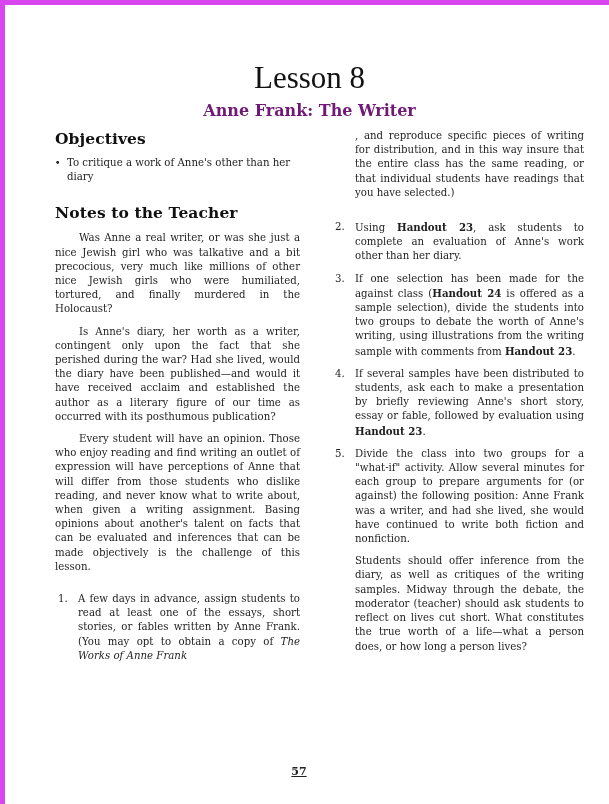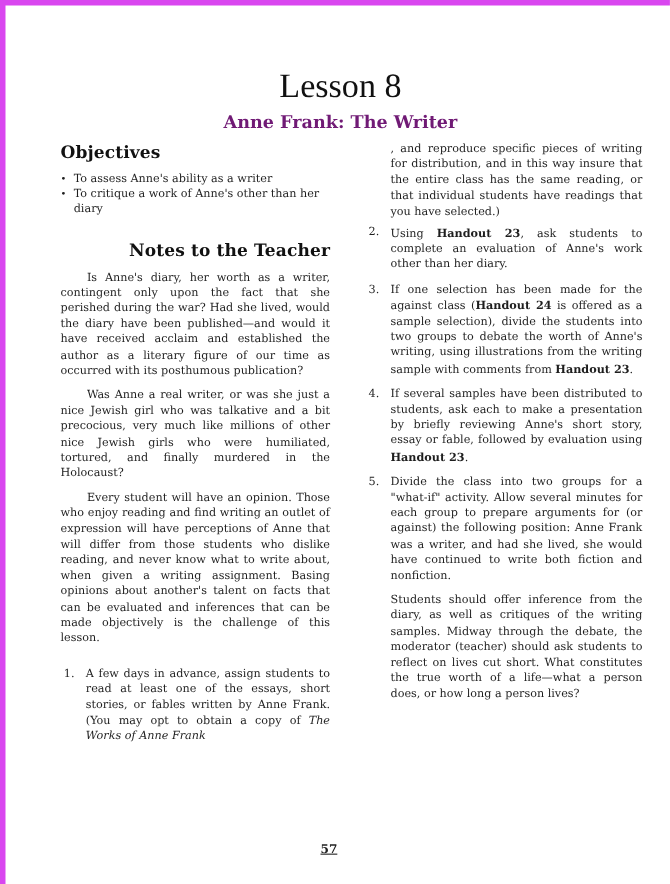--- a/index.html
+++ b/index.html
@@ -54,49 +54,48 @@
   <h1 class="lesson-title">Lesson 8</h1>
   <div class="lesson-subtitle">Anne Frank: The Writer</div>
 
   <div class="col col-left">
 
     <section>
       <h2 class="section-heading">Objectives</h2>
       <ul class="objectives body-text" style="text-align:left;">
         <li>
           <span class="bullet">•</span>
-          <span>To assess Anne's ability as a writer</span>
         </li>
         <li>
           <span class="bullet">•</span>
           <span>To critique a work of Anne's other than her diary</span>
         </li>
       </ul>
     </section>
 
     <section>
-      <h2 class="section-heading" style="margin-bottom:9px;text-align:right;">Notes to the Teacher</h2>
+      <h2 class="section-heading" style="margin-bottom:9px;">Notes to the Teacher</h2>
+      <p class="body-text indent">Was Anne a real writer, or was she just a nice Jewish girl who was talkative and a bit precocious, very much like millions of other nice Jewish girls who were humiliated, tortured, and finally murdered in the Holocaust?</p>
       <p class="body-text indent">Is Anne's diary, her worth as a writer, contingent only upon the fact that she perished during the war? Had she lived, would the diary have been published—and would it have received acclaim and established the author as a literary figure of our time as occurred with its posthumous publication?</p>
-      <p class="body-text indent">Was Anne a real writer, or was she just a nice Jewish girl who was talkative and a bit precocious, very much like millions of other nice Jewish girls who were humiliated, tortured, and finally murdered in the Holocaust?</p>
       <p class="body-text indent" style="margin-bottom:18px;">Every student will have an opinion. Those who enjoy reading and find writing an outlet of expression will have perceptions of Anne that will differ from those students who dislike reading, and never know what to write about, when given a writing assignment. Basing opinions about another's talent on facts that can be evaluated and inferences that can be made objectively is the challenge of this lesson.</p>
     </section>
 
     <section>
       <ol class="steps body-text">
         <li>
           <span class="num">1.</span>
           <span>A few days in advance, assign students to read at least one of the essays, short stories, or fables written by Anne Frank. (You may opt to obtain a copy of </span><i class="book"><span id="split-italic-src">The Works of Anne Frank</span></i>
         </li>
       </ol>
     </section>
   </div>
 
   <div class="col col-right">
     <ol class="steps body-text">
-      <li style="margin-bottom:5px;">
+      <li style="margin-bottom:20px;">
         <span>, and reproduce specific pieces of writing for distribution, and in this way insure that the entire class has the same reading, or that individual students have readings that you have selected.)</span>
       </li>
       <li>
         <span class="num">2.</span>
         <span>Using </span><b class="handout">Handout 23</b><span>, ask students to complete an evaluation of Anne's work other than her diary.</span>
       </li>
       <li>
         <span class="num">3.</span>
         <span>If one selection has been made for the against class (</span><b class="handout">Handout 24</b><span> is offered as a sample selection), divide the students into two groups to debate the worth of Anne's writing, using illustrations from the writing sample with comments from </span><b class="handout">Handout 23</b><span>.</span>
       </li>

